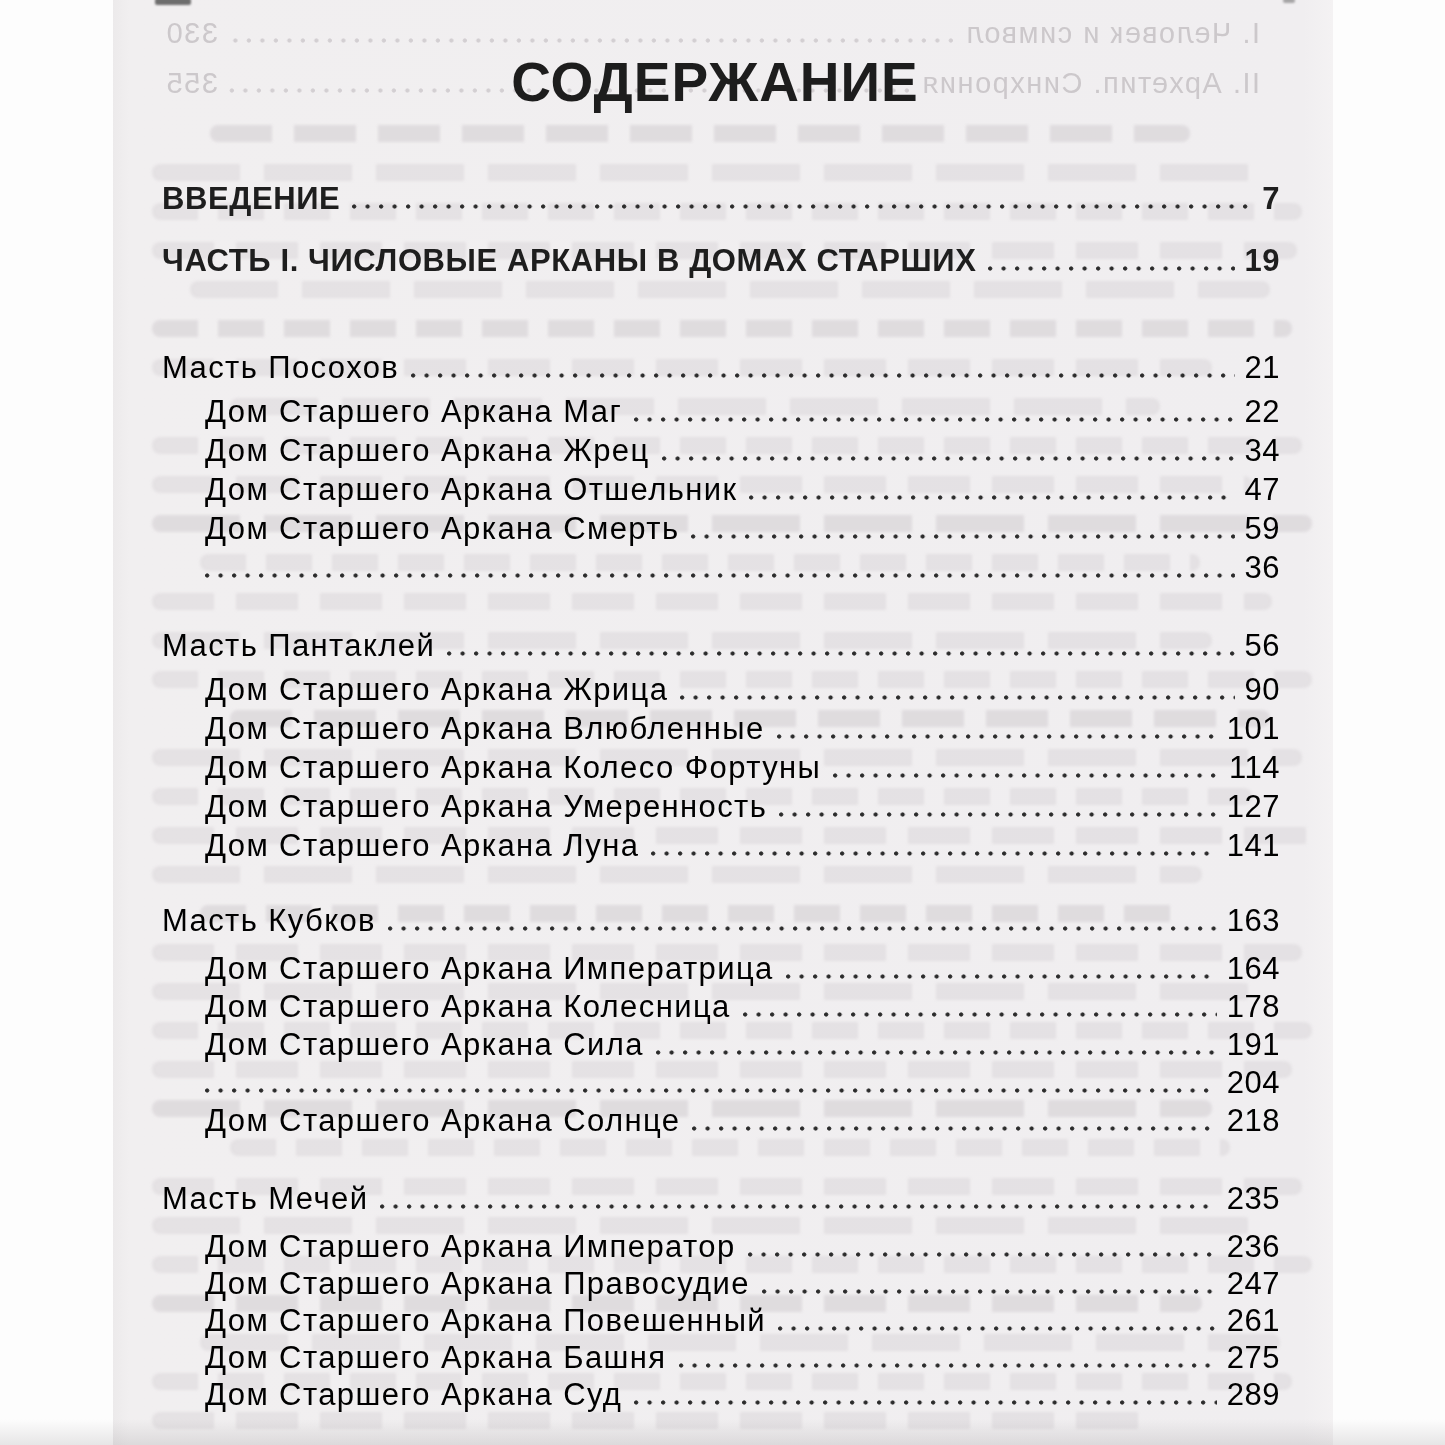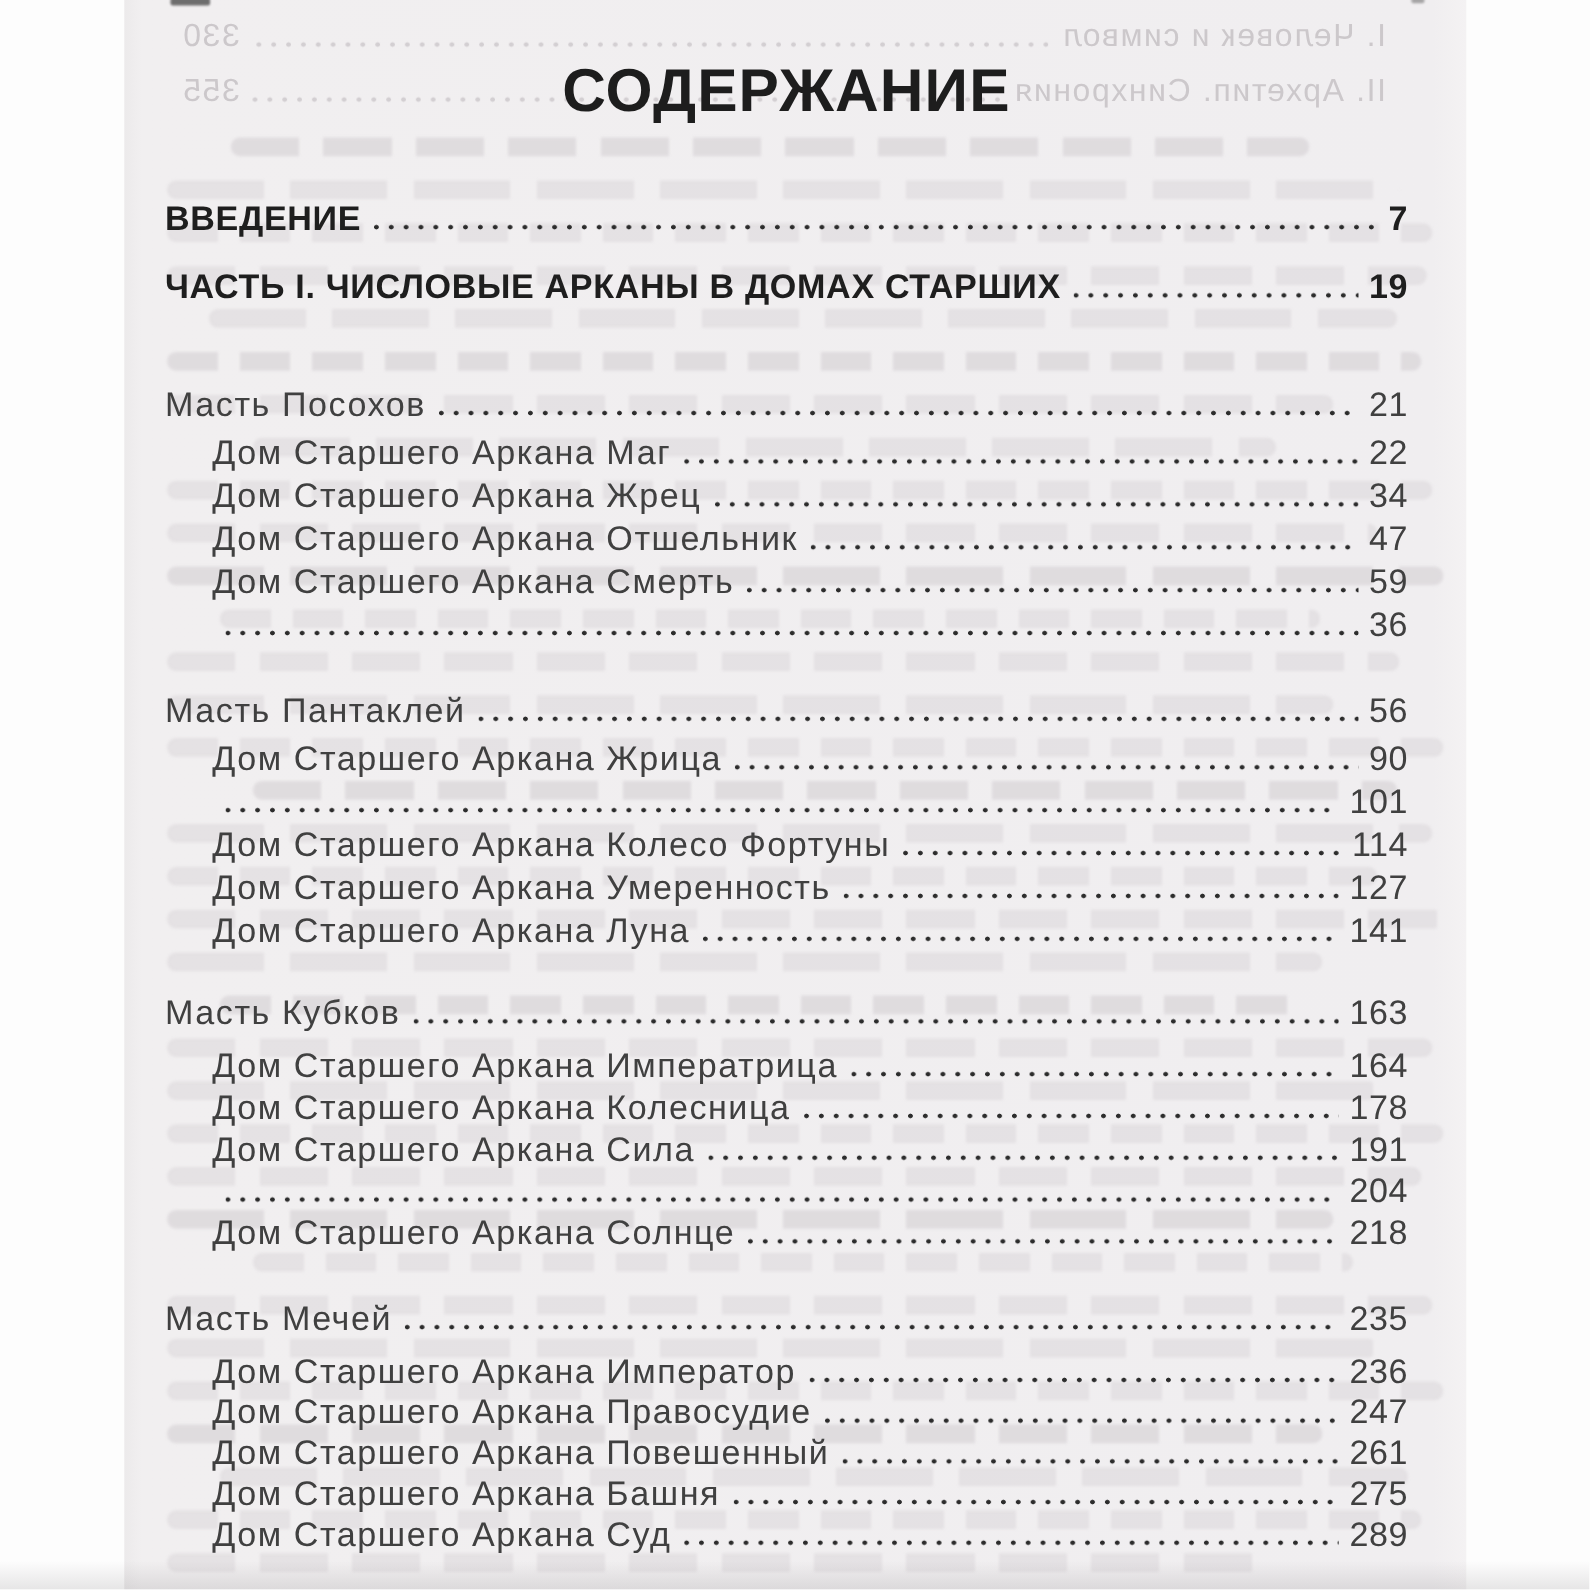--- a/index.html
+++ b/index.html
@@ -46,24 +46,24 @@
   .stripe.sb{background:repeating-linear-gradient(90deg,rgba(206,201,205,.9) 0 88px,rgba(206,201,205,0) 88px 112px);}
   .stripe.sc{background:repeating-linear-gradient(90deg,rgba(206,201,205,.9) 0 46px,rgba(206,201,205,0) 46px 66px);}
   
   .toc{position:absolute;left:150px;top:0;width:1130px;color:#242424;}
   .toc-title{
     position:absolute;top:50px;left:0;right:0;text-align:center;
     font-size:55px;font-weight:700;letter-spacing:1px;color:#1d1d1d;
   }
   .row{
     display:flex;align-items:baseline;
-    font-size:31px;line-height:33px;letter-spacing:1.4px;color:#404040;
+    font-size:31px;line-height:33px;letter-spacing:1.4px;color:#000000;
   }
   .row.bold{font-weight:700;letter-spacing:0.6px;color:#1e1e1e;}
-  .row .lbl{flex:0 0 auto;white-space:nowrap;}
+  .row .lbl{flex:0 0 auto;white-space:nowrap;margin-left:12px;}
   .row .leader{
     flex:1 1 auto;align-self:flex-end;height:7px;margin:0 10px 5px 12px;min-width:30px;
     background-image:radial-gradient(circle at 2.2px 3.5px,#2c2c2c 1.8px,rgba(0,0,0,0) 2.4px);
     background-size:13.5px 7px;background-repeat:repeat-x;
   }
   .row .pg{flex:0 0 auto;text-align:right;letter-spacing:0.5px;}
   .row.item{padding-left:43px;}
   .r-intro{position:absolute;top:182px;left:0;right:0;}
   .r-part{position:absolute;top:244px;left:0;right:0;}
   .sec{position:absolute;left:0;right:0;}
@@ -182,20 +182,21 @@
       <span class="lbl">Масть Пантаклей</span>
       <span class="leader"></span>
       <span class="pg">56</span>
     </div>
     <div class="row item">
       <span class="lbl">Дом Старшего Аркана Жрица</span>
       <span class="leader"></span>
       <span class="pg">90</span>
     </div>
     <div class="row item">
+      <span class="lbl">Дом Старшего Аркана Влюбленные</span>
       <span class="leader"></span>
       <span class="pg">101</span>
     </div>
     <div class="row item">
       <span class="lbl">Дом Старшего Аркана Колесо Фортуны</span>
       <span class="leader"></span>
       <span class="pg">114</span>
     </div>
     <div class="row item">
       <span class="lbl">Дом Старшего Аркана Умеренность</span>

